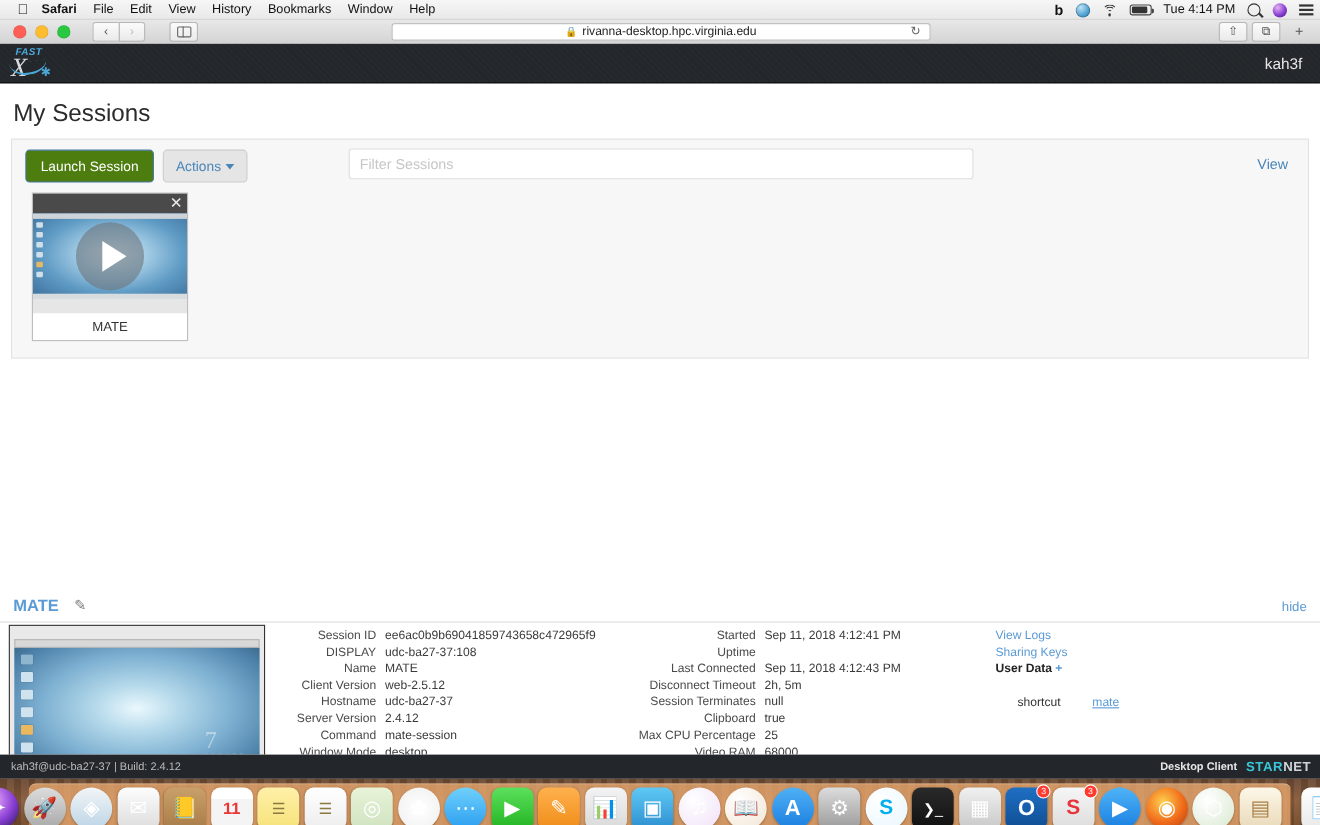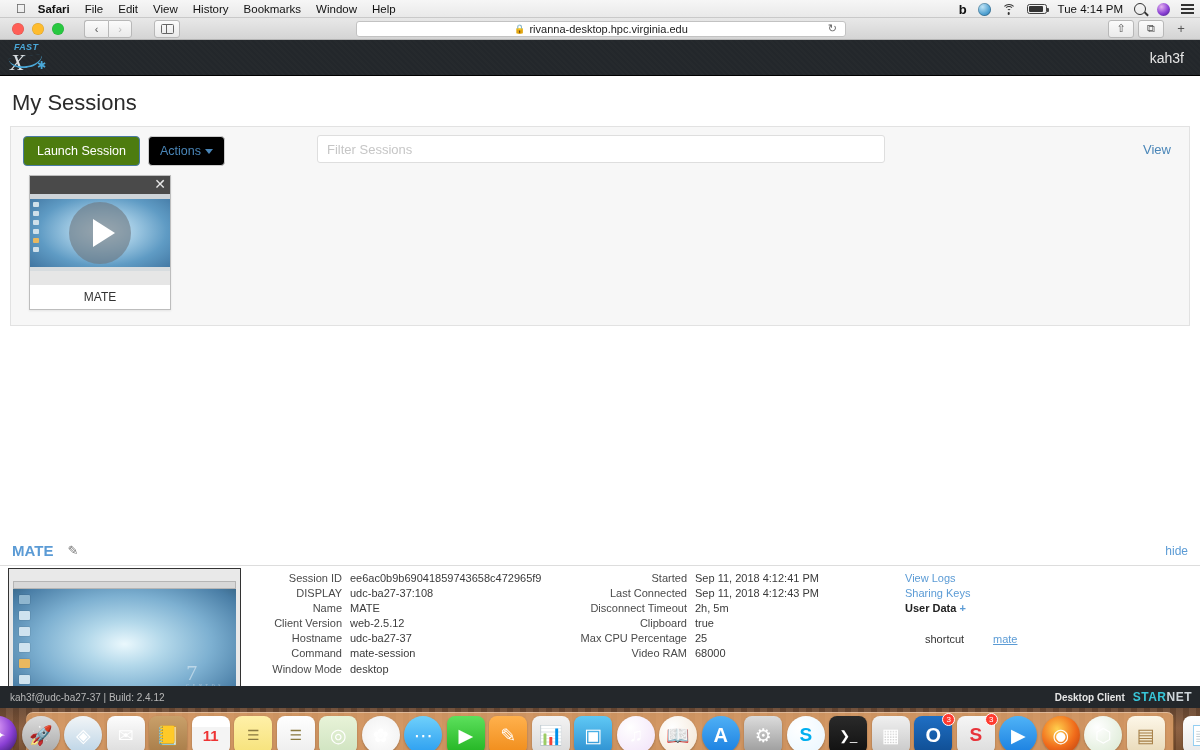--- a/index.html
+++ b/index.html
@@ -135,21 +135,21 @@
   .panel {
     margin: 0 10px; background: #f7f7f7; border: 1px solid #e2e2e2;
     height: 200px; position: relative;
   }
   .toolbar { display:flex; align-items:center; padding: 10px 12px; position:relative; height: 48px;}
   .btn-primary {
     background: #4d7c0f; color:#fff; border: 1px solid #4a7ba5; border-radius: 4px;
     font-size: 12.5px; padding: 7px 13px; cursor: pointer;
   }
   .btn-default {
-    background: #000000; color:#4a86b8; border: 1px solid #ccc; border-radius: 4px;
+    background: #e5e5e5; color:#4a86b8; border: 1px solid #ccc; border-radius: 4px;
     font-size: 12.5px; padding: 7px 11px; margin-left: 8px; cursor: pointer;
   }
   .caret { display:inline-block; margin-left: 4px;
            border-left:4px solid transparent;border-right:4px solid transparent;
            border-top:5px solid #4a86b8; vertical-align: middle; }
   .filter-input {
     position: absolute; left: 306px; top: 8px; width: 568px; height: 28px;
     border: 1px solid #dedede; background:#fff; border-radius: 3px;
     font-size: 13px; color:#333; padding: 0 9px; font-family:"Liberation Sans",sans-serif;
   }
@@ -434,40 +434,52 @@
         </div>
         <div class="row">
           <div class="k">Client Version</div>
           <div class="v">web-2.5.12</div>
         </div>
         <div class="row">
           <div class="k">Hostname</div>
           <div class="v">udc-ba27-37</div>
         </div>
         <div class="row">
+          <div class="k">Server Version</div>
+          <div class="v">2.4.12</div>
+        </div>
+        <div class="row">
           <div class="k">Command</div>
           <div class="v">mate-session</div>
         </div>
         <div class="row">
           <div class="k">Window Mode</div>
           <div class="v">desktop</div>
         </div>
       </div>
     <div class="kvcol" id="col2">
         <div class="row">
           <div class="k">Started</div>
           <div class="v">Sep 11, 2018 4:12:41 PM</div>
         </div>
         <div class="row">
+          <div class="k">Uptime</div>
+          <div class="v"></div>
+        </div>
+        <div class="row">
           <div class="k">Last Connected</div>
           <div class="v">Sep 11, 2018 4:12:43 PM</div>
         </div>
         <div class="row">
           <div class="k">Disconnect Timeout</div>
           <div class="v">2h, 5m</div>
+        </div>
+        <div class="row">
+          <div class="k">Session Terminates</div>
+          <div class="v">null</div>
         </div>
         <div class="row">
           <div class="k">Clipboard</div>
           <div class="v">true</div>
         </div>
         <div class="row">
           <div class="k">Max CPU Percentage</div>
           <div class="v">25</div>
         </div>
         <div class="row">

